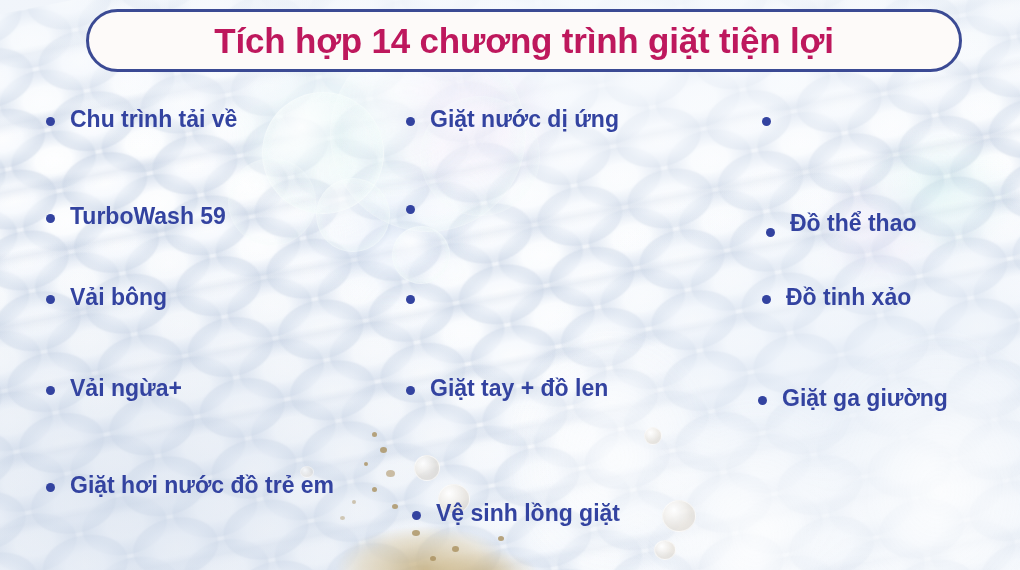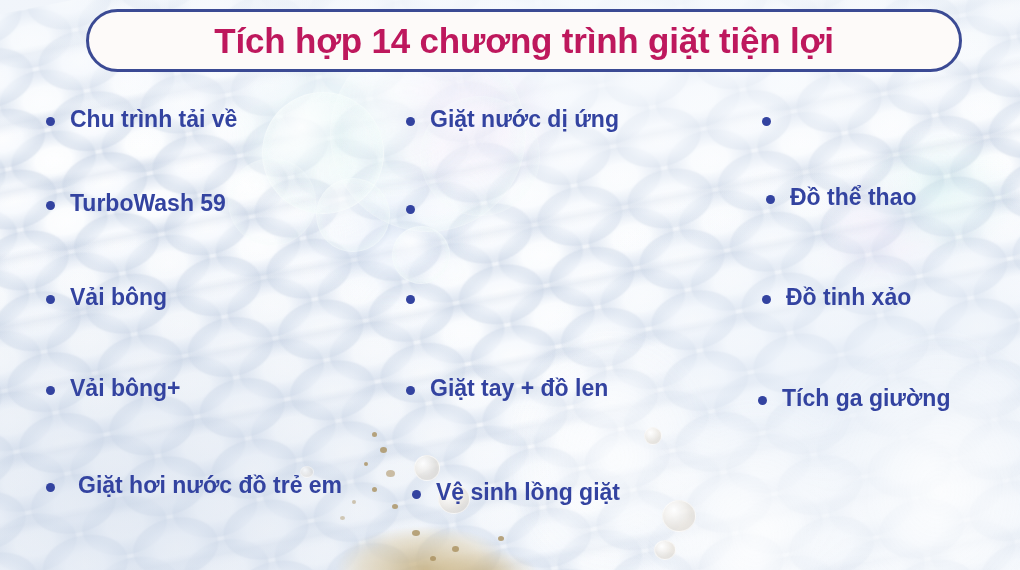--- a/index.html
+++ b/index.html
@@ -209,33 +209,33 @@
     height: 9px;
     border-radius: 50%;
     background: #3343a0;
     margin-top: 11px;
     margin-right: 15px;
   }
   .label { display: block; }
 
   
   #col-1 .bullet-item:nth-child(1) { top: 11px;  }
-  #col-1 .bullet-item:nth-child(2) { top: 95px;  }
+  #col-1 .bullet-item:nth-child(2) { top: 108px;  }
   #col-1 .bullet-item:nth-child(3) { top: 189px; }
   #col-1 .bullet-item:nth-child(4) { top: 280px; }
   #col-1 .bullet-item:nth-child(5) { top: 377px; }
 
   #col-2 .bullet-item:nth-child(1) { top: 11px;  }
   #col-2 .bullet-item:nth-child(2) { top: 99px;  }
   #col-2 .bullet-item:nth-child(3) { top: 189px; }
   #col-2 .bullet-item:nth-child(4) { top: 280px; }
   #col-2 .bullet-item:nth-child(5) { top: 384px; }
 
   #col-3 .bullet-item:nth-child(1) { top: 11px;  }
-  #col-3 .bullet-item:nth-child(2) { top: 89px;  }
+  #col-3 .bullet-item:nth-child(2) { top: 115px; align-items: flex-end;  }
   #col-3 .bullet-item:nth-child(3) { top: 189px; }
   #col-3 .bullet-item:nth-child(4) { top: 290px; }
 </style>
 </head>
 <body>
 
 <div id="poster">
 
   <div class="bg-layer">
     <div id="quilt"></div>
@@ -290,61 +290,61 @@
       <div class="bullet-item">
         <span class="dot"></span>
         <span class="label">TurboWash 59</span>
       </div>
       <div class="bullet-item">
         <span class="dot"></span>
         <span class="label">Vải bông</span>
       </div>
       <div class="bullet-item">
         <span class="dot"></span>
-        <span class="label">Vải bông+</span>
-      </div>
-      <div class="bullet-item" style="width:310px;gap:8px;">
+        <span class="label">Vải ngừa+</span>
+      </div>
+      <div class="bullet-item" style="width:310px;">
         <span class="dot"></span>
         <span class="label">Giặt hơi nước đồ trẻ em</span>
       </div>
     </div>
 
     <div class="column" id="col-2">
       <div class="bullet-item">
         <span class="dot"></span>
         <span class="label">Giặt nước dị ứng</span>
       </div>
       <div class="bullet-item">
         <span class="dot"></span>
       </div>
       <div class="bullet-item">
         <span class="dot"></span>
       </div>
       <div class="bullet-item">
         <span class="dot"></span>
         <span class="label">Giặt tay + đồ len</span>
       </div>
-      <div class="bullet-item" style="left:6px;">
+      <div class="bullet-item" style="left:6px;margin-top:21px;">
         <span class="dot"></span>
         <span class="label">Vệ sinh lồng giặt</span>
       </div>
     </div>
 
     <div class="column" id="col-3">
       <div class="bullet-item">
         <span class="dot"></span>
       </div>
       <div class="bullet-item" style="left:4px;">
         <span class="dot"></span>
         <span class="label">Đồ thể thao</span>
       </div>
       <div class="bullet-item">
         <span class="dot"></span>
         <span class="label">Đồ tinh xảo</span>
       </div>
       <div class="bullet-item" style="left:-4px;">
         <span class="dot"></span>
-        <span class="label">Tích ga giường</span>
+        <span class="label">Giặt ga giường</span>
       </div>
     </div>
 
   </div>
 </div>
 
 </body></html>

